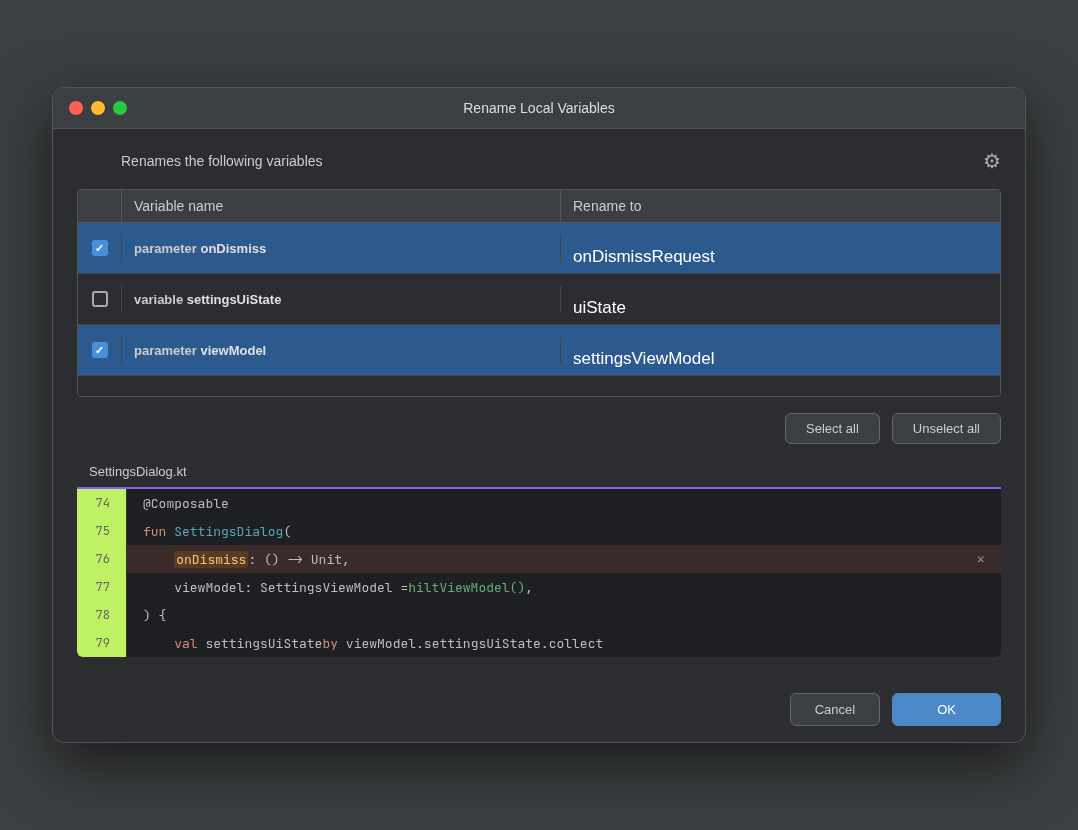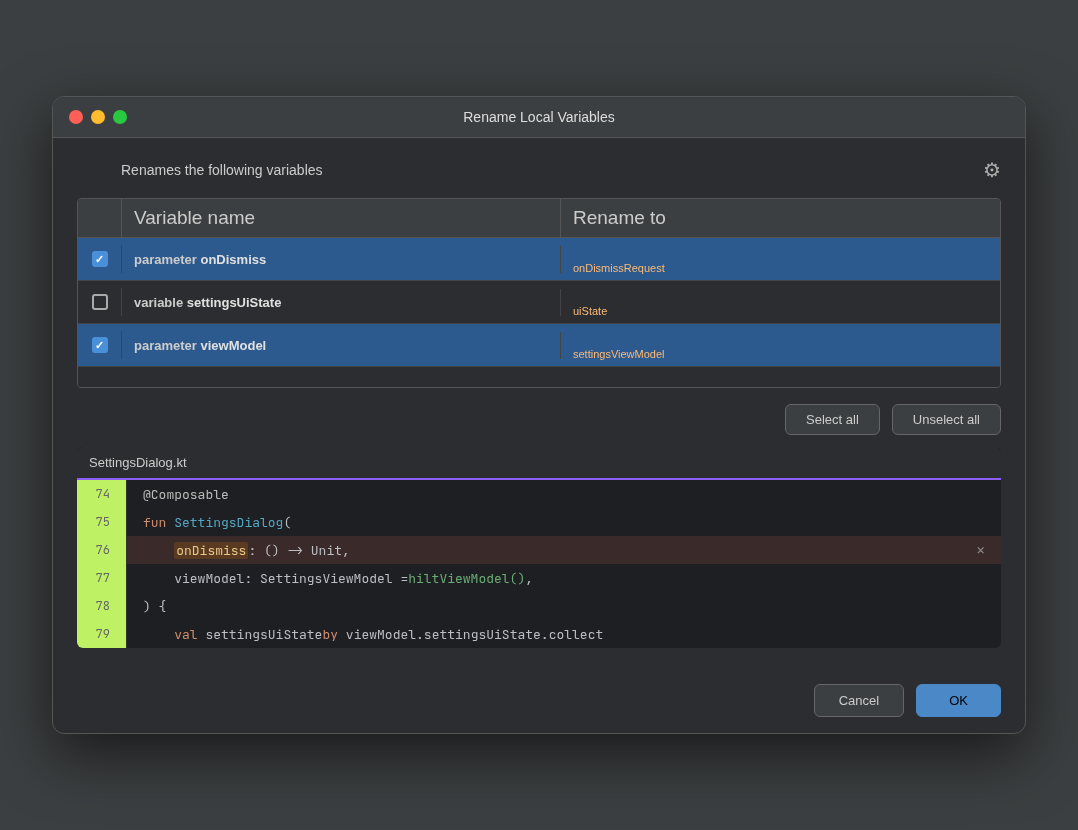--- a/index.html
+++ b/index.html
@@ -78,21 +78,21 @@
     }
     .table-header {
       display: grid;
       grid-template-columns: 44px 1fr 1fr;
       background: #3c3f41;
       border-bottom: 1px solid #555;
     }
     .table-header-cell {
       padding: 8px 12px;
       color: #ccc;
-      font-size: 19px;
+      font-size: 14px;
       border-right: 1px solid #555;
     }
     .table-header-cell:last-child { border-right: none; }
     .table-row {
       display: grid;
       grid-template-columns: 44px 1fr 1fr;
       border-bottom: 1px solid #444;
       align-items: center;
       min-height: 36px;
     }
@@ -137,22 +137,22 @@
     .var-name-cell .type-word {
       color: #ccc;
       font-weight: bold;
     }
     .var-name-cell .bold-name {
       font-weight: bold;
       color: #e0e0e0;
     }
     .rename-to-cell {
       padding: 6px 12px;
-      color: #fdba74;
-      font-size: 11px;
+      color: #ffffff;
+      font-size: 17px;
       margin-top: 18px;
     }
     .buttons-row {
       display: flex;
       justify-content: flex-end;
       gap: 12px;
       margin-top: 16px;
       margin-bottom: 12px;
     }
     .btn-secondary {
@@ -236,22 +236,22 @@
       border: 1px solid #666;
       color: #ccc;
       padding: 8px 24px;
       border-radius: 6px;
       font-size: 13px;
       cursor: pointer;
     }
     .btn-ok {
       background: #4a88c7;
       border: 1px solid #4a88c7;
-      color: #000000;
-      padding: 8px 32px;
+      color: #ffffff;
+      padding: 8px 44px;
       border-radius: 6px;
       font-size: 13px;
       cursor: pointer;
       font-weight: 500;
     }
     .empty-row {
       height: 20px;
       background: #2b2d30;
     }
   </style>

